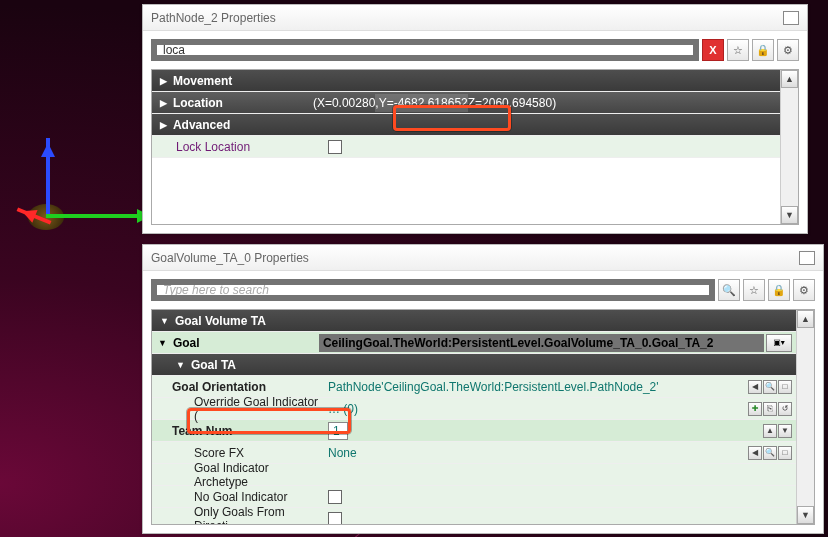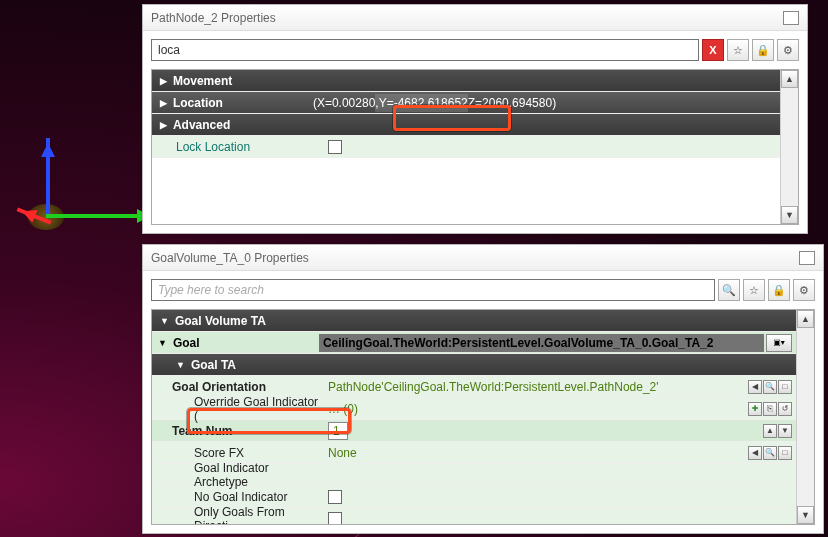--- a/index.html
+++ b/index.html
@@ -14,40 +14,40 @@
 .axis.x::before{content:'';position:absolute;right:-2px;top:-5px;border:7px solid transparent;border-left:14px solid #1fcf1f}
 .axis.y{left:-8px;top:76px;width:36px;height:4px;background:#ff2828;transform:rotate(22deg)}
 .axis.y::before{content:'';position:absolute;left:-2px;top:-5px;border:7px solid transparent;border-right:14px solid #ff2828}
 .orb{position:absolute;left:4px;top:66px;width:36px;height:26px;background:radial-gradient(circle,#7a5a1a 0%,#3a2a0a 80%);border-radius:50%}
 .panel{position:absolute;right:4px;background:#fff;border:1px solid #bbb;z-index:2;box-shadow:0 1px 3px rgba(0,0,0,.2)}
 .p1{top:4px;left:142px;right:20px;height:230px}
 .p2{top:244px;left:142px;right:4px;height:290px}
 .titlebar{height:26px;display:flex;align-items:center;padding:0 8px;background:linear-gradient(#fff,#f0f0f0);border-bottom:1px solid #ddd;color:#666}
 .titlebar .sq{margin-left:auto;width:16px;height:14px;border:1px solid #888;background:#fff}
 .searchrow{display:flex;align-items:center;gap:3px;padding:8px}
-.searchbox{flex:1;height:22px;border:1px solid #737373;padding:0 6px;color:#333}
+.searchbox{flex:1;height:22px;border:6px solid #737373;padding:0 6px;color:#333}
 .searchbox::placeholder{color:#aaa;font-style:italic}
 .iconbtn{width:22px;height:22px;border:1px solid #aaa;background:linear-gradient(#fff,#e8e8e8);display:flex;align-items:center;justify-content:center;font-size:11px;color:#555;cursor:pointer}
 .iconbtn.red{background:#e03030;color:#fff;border-color:#b02020;font-weight:bold}
 .scroll{position:absolute;left:8px;right:8px;bottom:8px;border:1px solid #aaa;background:#fff;overflow:hidden}
 .p1 .scroll{top:64px}
 .p2 .scroll{top:64px}
 .sbar{position:absolute;right:0;top:0;bottom:0;width:18px;background:#f0f0f0;border-left:1px solid #ccc}
 .sbar .up,.sbar .dn{position:absolute;left:0;right:0;height:18px;background:linear-gradient(#fff,#ddd);border:1px solid #aaa;display:flex;align-items:center;justify-content:center;font-size:9px;color:#444}
 .sbar .up{top:0}.sbar .dn{bottom:0}
 .row{display:flex;align-items:center;height:22px;border-bottom:1px solid #eee}
 .row.cat{background:linear-gradient(#4e4e4e,#3a3a3a);color:#fff;font-weight:bold;padding-left:8px}
 .row.catsub{background:linear-gradient(#4e4e4e,#3a3a3a);color:#fff;font-weight:bold;padding-left:24px}
 .row .tri{margin-right:6px;font-size:9px}
 .row.prop{background:#e8f3e8}
 .row.hl{background:#d6ecd6}
-.row .lbl{width:170px;padding-left:24px;color:#0f766e}
+.row .lbl{width:170px;padding-left:24px;color:#701a75}
 .row .lbl2{width:170px;padding-left:20px;color:#222;font-weight:bold}
 .row .lbl2n{width:170px;padding-left:42px;color:#222}
-.row .val{flex:1;color:#4d7c0f;padding-left:6px;display:flex;align-items:center;gap:4px}
+.row .val{flex:1;color:#0f766e;padding-left:6px;display:flex;align-items:center;gap:4px}
 .row .actions{margin-left:auto;margin-right:22px;display:flex;gap:1px}
 .tinybtn{width:14px;height:14px;border:1px solid #888;background:linear-gradient(#fff,#ddd);font-size:8px;display:flex;align-items:center;justify-content:center;color:#444}
 .chk{width:14px;height:14px;border:1px solid #666;background:#fff;display:inline-flex;align-items:center;justify-content:center;font-size:10px;color:#333}
 .mark{position:absolute;border:3px solid #ff4a20;border-radius:4px;box-shadow:0 0 0 1px rgba(0,0,0,.3);z-index:5;pointer-events:none}
 .mark1{left:393px;top:105px;width:118px;height:26px}
 .mark2{left:187px;top:408px;width:164px;height:26px}
 .locval{font-weight:normal}
 .dd{position:absolute;right:22px;width:26px;height:18px;background:linear-gradient(#fff,#ddd);border:1px solid #888;display:flex;align-items:center;justify-content:center;font-size:8px}
 .goalval{flex:1;background:#737373;height:18px;display:flex;align-items:center;padding:0 4px;margin-right:50px;font-weight:bold}
 </style>

